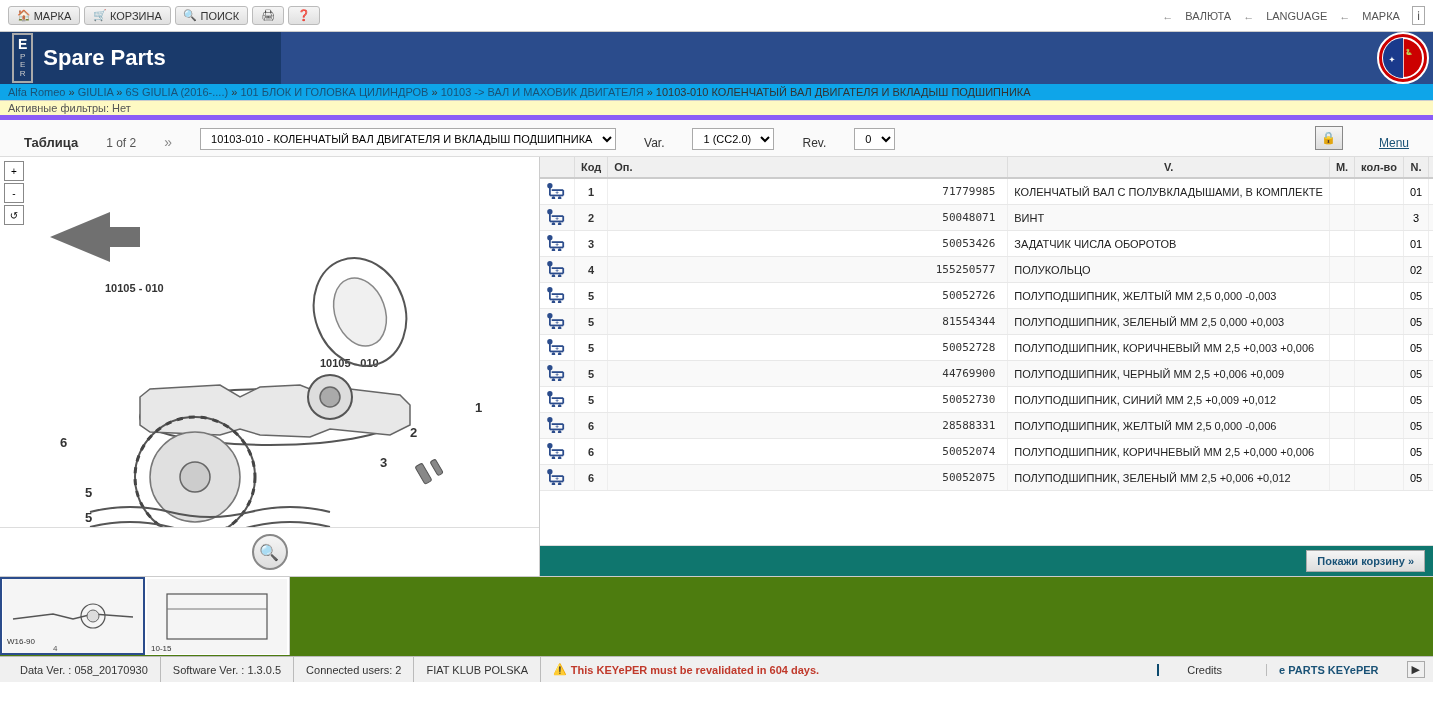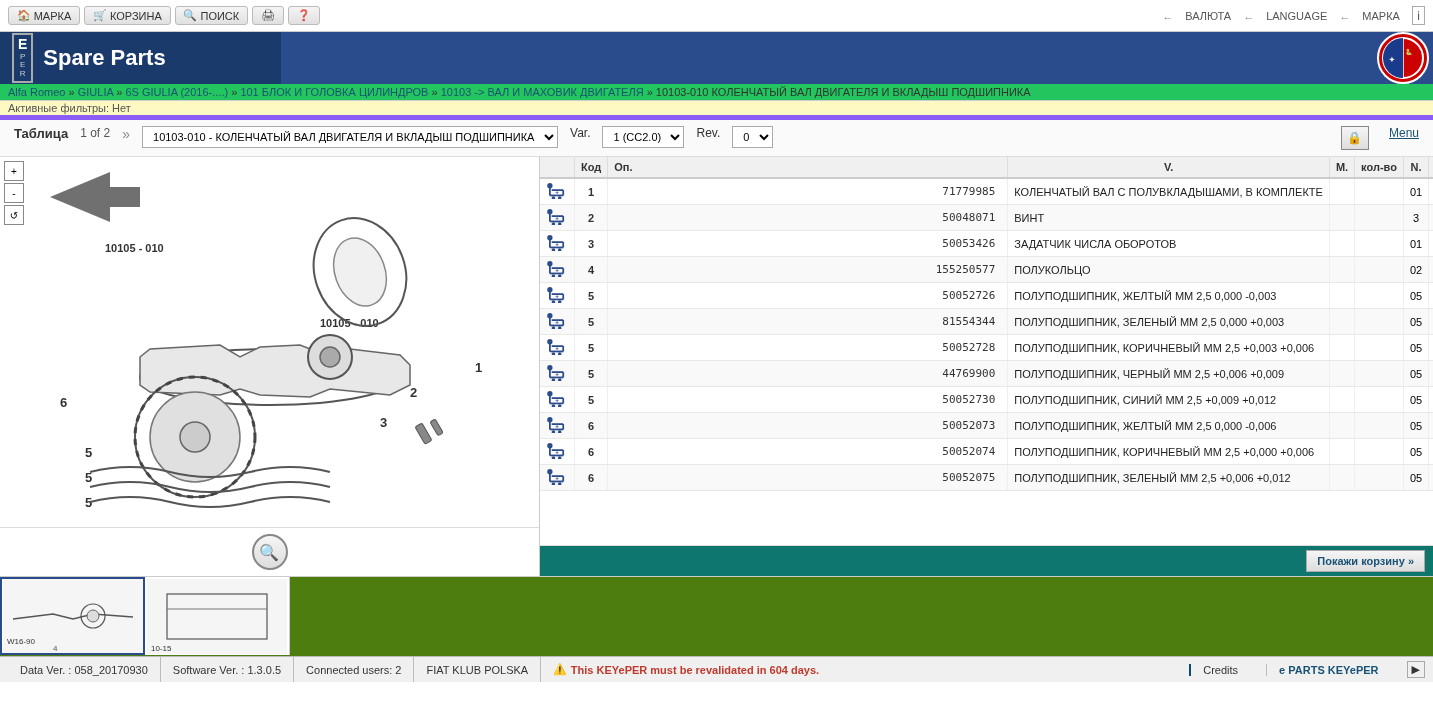--- a/index.html
+++ b/index.html
@@ -84,43 +84,43 @@
       justify-content: center;
       color: #fff;
       font-size: 10px;
       font-weight: bold;
       border: 2px solid #fff;
       margin-right: 4px;
     }
 
     
     .breadcrumb-bar {
-      background: #22c55e;
+      background: #0ea5e9;
       border-bottom: 1px solid #ccc;
       padding: 2px 8px;
       font-size: 11px;
       color: #333;
     }
     .breadcrumb-bar a { color: #1a5276; text-decoration: none; }
     .filter-bar {
       background: #fef9c3;
       border-bottom: 5px solid #8b5cf6;
       padding: 1px 8px;
       font-size: 11px;
       color: #555;
     }
 
     
     .table-controls {
       display: flex;
-      align-items: flex-start;
-      padding: 6px 14px;
+      align-items: flex-end;
+      padding: 6px 24px;
       border-bottom: 1px solid #ddd;
       background: #fafafa;
-      gap: 12px;
+      gap: 28px;
     }
     .table-label { font-size: 13px; font-weight: bold; color: #333; flex: 0 0 auto; }
     .page-info { font-size: 12px; color: #555; }
     .part-select {
       flex: 0 0 auto;
       padding: 3px 6px;
       font-size: 11px;
       border: 1px solid #aaa;
       background: #fff;
       cursor: pointer;
@@ -180,21 +180,21 @@
       background: #fff;
       display: flex;
       align-items: center;
       justify-content: center;
       cursor: pointer;
       font-size: 10px;
     }
     .diagram-area {
       flex: 1;
       display: flex;
-      align-items: flex-end;
+      align-items: flex-start;
       justify-content: center;
       overflow: hidden;
       position: relative;
     }
     .diagram-search-btn {
       display: flex;
       justify-content: center;
       padding: 6px;
       border-top: 1px solid #ddd;
     }
@@ -323,21 +323,21 @@
       color: #c0392b;
       font-weight: bold;
       padding: 0 12px;
     }
     .status-right {
       margin-left: auto;
       display: flex;
       align-items: center;
       gap: 16px;
     }
-    .status-credits { padding: 0 12px; border-left: 2px solid #0c4a6e; }
+    .status-credits { padding: 0 28px; border-left: 2px solid #0c4a6e; }
     .status-eparts { padding: 0 12px; border-left: 1px solid #bbb; color: #1a5276; font-weight: bold; }
 
     
     .parts-panel::-webkit-scrollbar { width: 12px; }
     .parts-panel::-webkit-scrollbar-track { background: #f0f0f0; }
     .parts-panel::-webkit-scrollbar-thumb { background: #bbb; border: 1px solid #aaa; }
   </style>
 </head>
 <body>
 
@@ -728,21 +728,21 @@
             <line x1="3" y1="14" x2="18" y2="14" stroke="#2b4c8c" stroke-width="2"></line>
             <line x1="5" y1="8" x2="18" y2="8" stroke="#2b4c8c" stroke-width="2"></line>
             <line x1="18" y1="8" x2="18" y2="14" stroke="#2b4c8c" stroke-width="2"></line>
             <circle cx="7" cy="17" r="2" fill="#2b4c8c"></circle>
             <circle cx="14" cy="17" r="2" fill="#2b4c8c"></circle>
             <text x="9" y="12" font-size="7" fill="#2b4c8c" font-weight="bold">+</text>
           </svg>
         </button>
       </td>
       <td class="col-num">6</td>
-      <td class="col-code" style="padding-right:12px">50052073</td>
+      <td class="col-code" style="padding-right:12px">28588331</td>
       <td class="col-desc">ПОЛУПОДШИПНИК, ЖЕЛТЫЙ ММ 2,5 0,000 -0,006</td>
       <td></td>
       <td></td>
       <td class="col-qty">05</td>
       <td></td>
 
     </tr>
           <tr style="background: rgb(255, 255, 255);">
       <td>
         <button class="cart-icon-btn" title="Add to cart">

